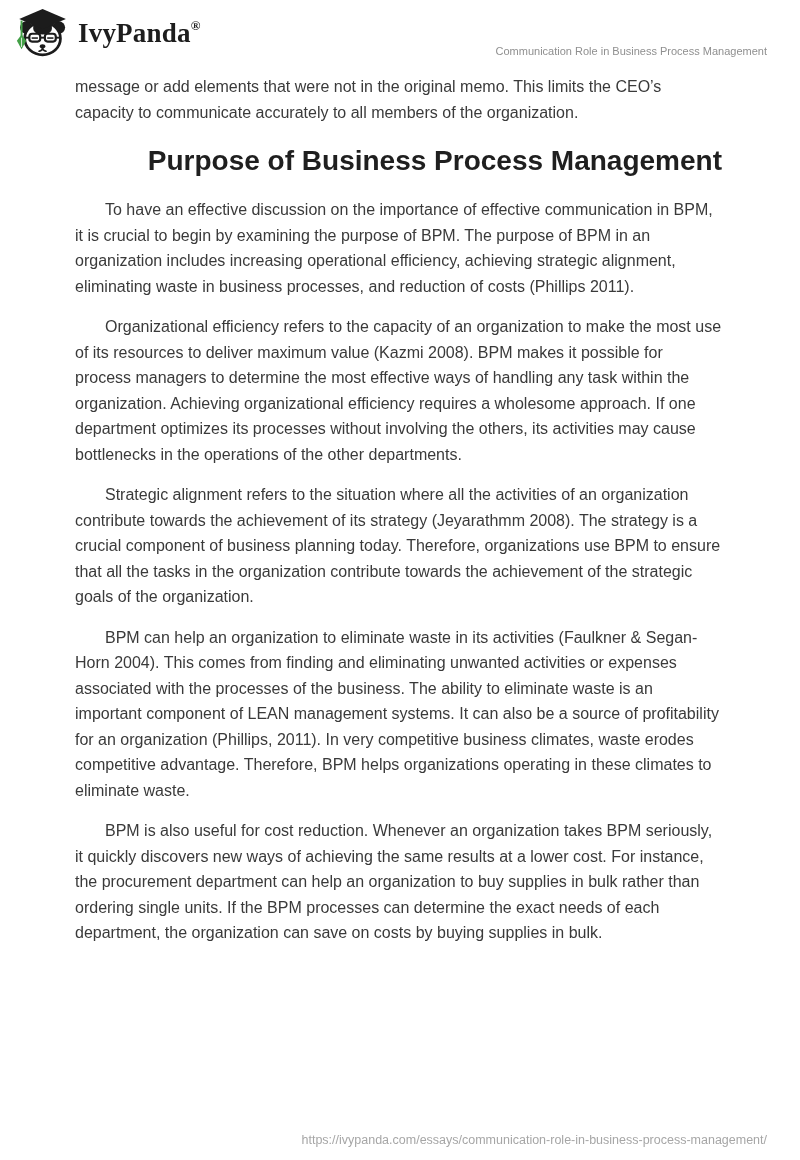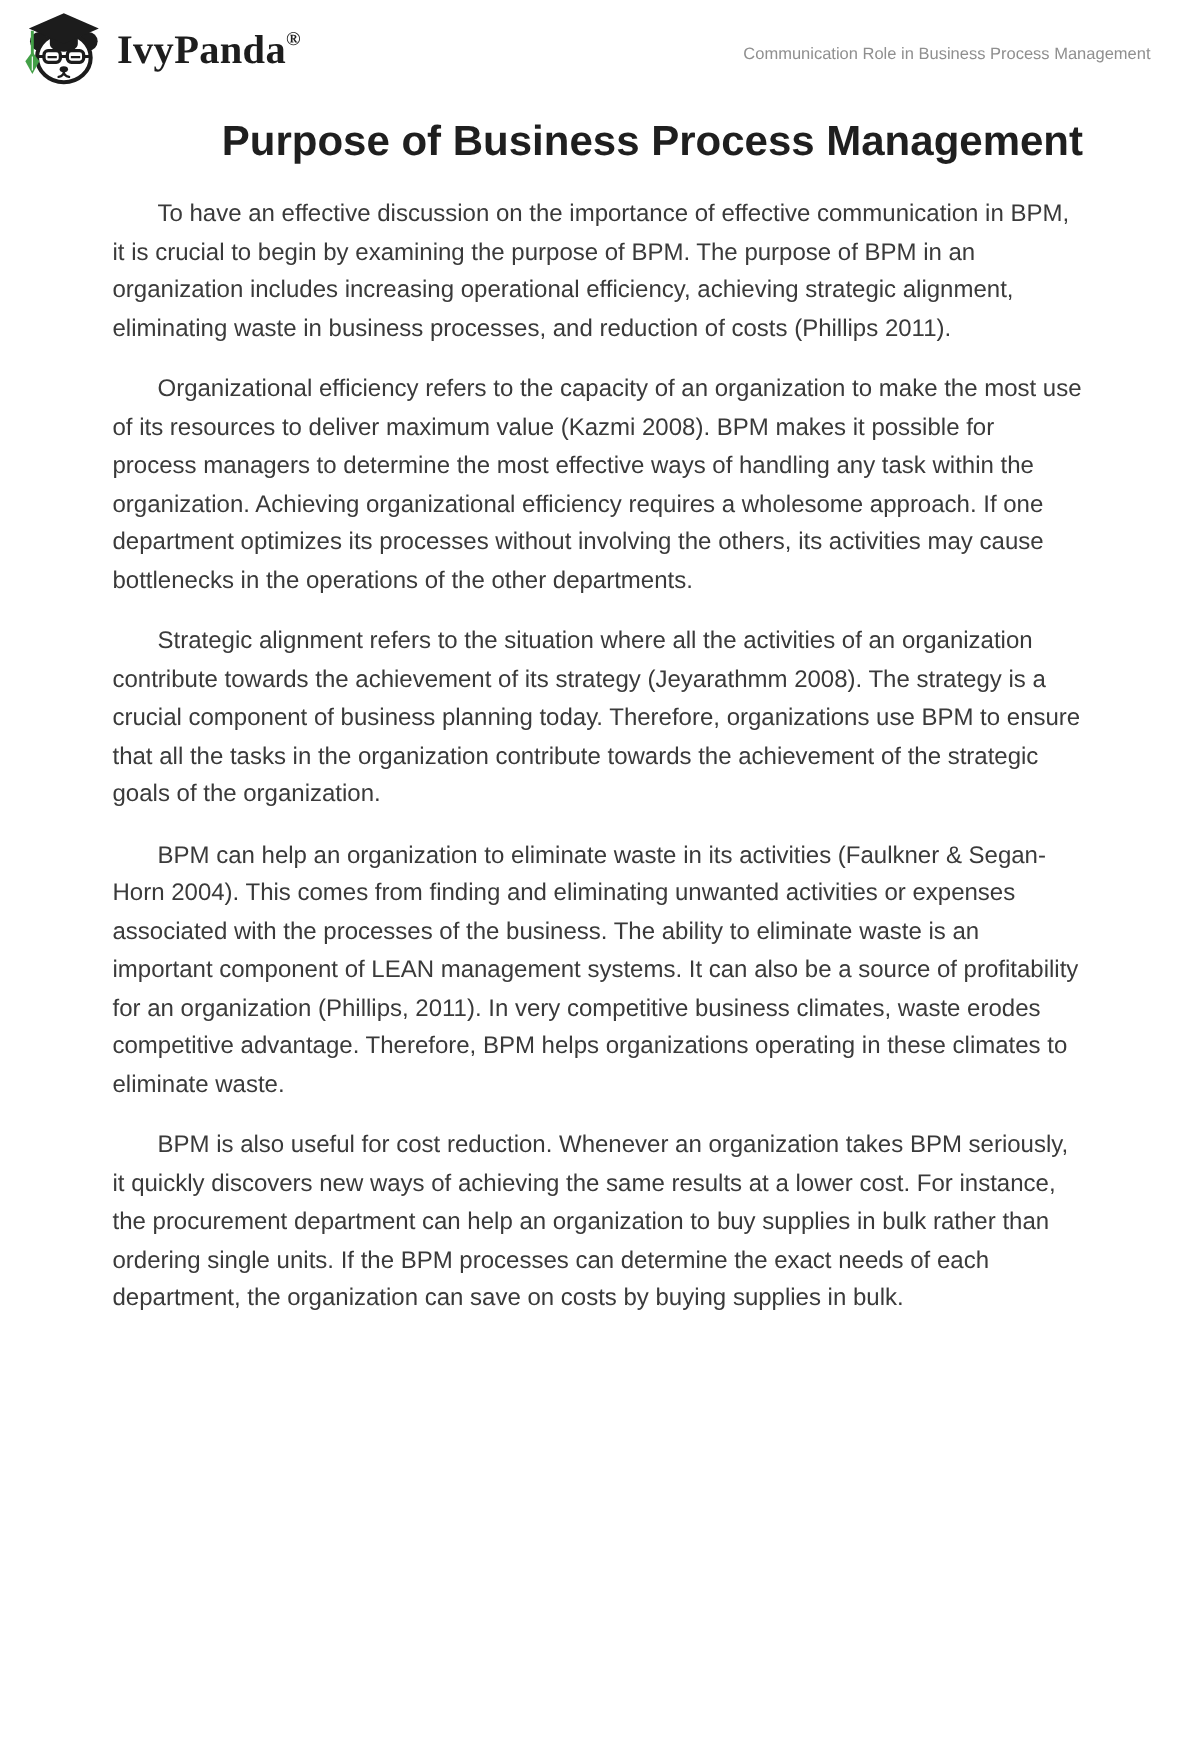--- a/index.html
+++ b/index.html
@@ -8,21 +8,21 @@
     width: 800px;
     height: 1160px;
     margin: 0 auto;
     background: #ffffff;
     font-family: "Liberation Sans", sans-serif;
     overflow: hidden;
   }
   .page-header {
     display: flex;
     justify-content: space-between;
-    align-items: center;
+    align-items: flex-end;
     padding: 8px 33px 0 13px;
     height: 50px;
   }
   .brand { display: flex; align-items: center; }
   .brand-icon { display: inline-block; width: 56px; height: 50px; margin-right: 9px; }
   .brand-icon svg { display: block; }
   .brand-text {
     font-family: "Liberation Serif", serif;
     font-weight: bold;
     font-size: 27px;
@@ -108,22 +108,26 @@
           <path d="M38 51 q0 3.5 -4.5 4.5 M38 51 q0 3.5 4.5 4.5" fill="none" stroke="#1c1c1c" stroke-width="2" stroke-linecap="round"></path>
         </svg>
       </span>
       <span class="brand-text">IvyPanda</span>
         <sup class="brand-reg">®</sup>
     </div>
     <div class="doc-title">Communication Role in Business Process Management</div>
   </header>
 
   <main class="content">
+    <p class="continuation">message or add elements that were not in the original memo. This limits the CEO’s capacity to communicate accurately to all members of the organization.</p>
     <h2 class="section-heading">Purpose of Business Process Management</h2>
     <p class="body-para">To have an effective discussion on the importance of effective communication in BPM, it is crucial to begin by examining the purpose of BPM. The purpose of BPM in an organization includes increasing operational efficiency, achieving strategic alignment, eliminating waste in business processes, and reduction of costs (Phillips 2011).</p>
     <p class="body-para">Organizational efficiency refers to the capacity of an organization to make the most use of its resources to deliver maximum value (Kazmi 2008). BPM makes it possible for process managers to determine the most effective ways of handling any task within the organization. Achieving organizational efficiency requires a wholesome approach. If one department optimizes its processes without involving the others, its activities may cause bottlenecks in the operations of the other departments.</p>
     <p class="body-para">Strategic alignment refers to the situation where all the activities of an organization contribute towards the achievement of its strategy (Jeyarathmm 2008). The strategy is a crucial component of business planning today. Therefore, organizations use BPM to ensure that all the tasks in the organization contribute towards the achievement of the strategic goals of the organization.</p>
     <p class="body-para">BPM can help an organization to eliminate waste in its activities (Faulkner &amp; Segan-Horn 2004). This comes from finding and eliminating unwanted activities or expenses associated with the processes of the business. The ability to eliminate waste is an important component of LEAN management systems. It can also be a source of profitability for an organization (Phillips, 2011). In very competitive business climates, waste erodes competitive advantage. Therefore, BPM helps organizations operating in these climates to eliminate waste.</p>
     <p class="body-para">BPM is also useful for cost reduction. Whenever an organization takes BPM seriously, it quickly discovers new ways of achieving the same results at a lower cost. For instance, the procurement department can help an organization to buy supplies in bulk rather than ordering single units. If the BPM processes can determine the exact needs of each department, the organization can save on costs by buying supplies in bulk.</p>
   </main>
 
+  <footer class="page-footer">
+    <span>https://ivypanda.com/essays/communication-role-in-business-process-management/</span>
+  </footer>
 
 </div>
 
 </body></html>

